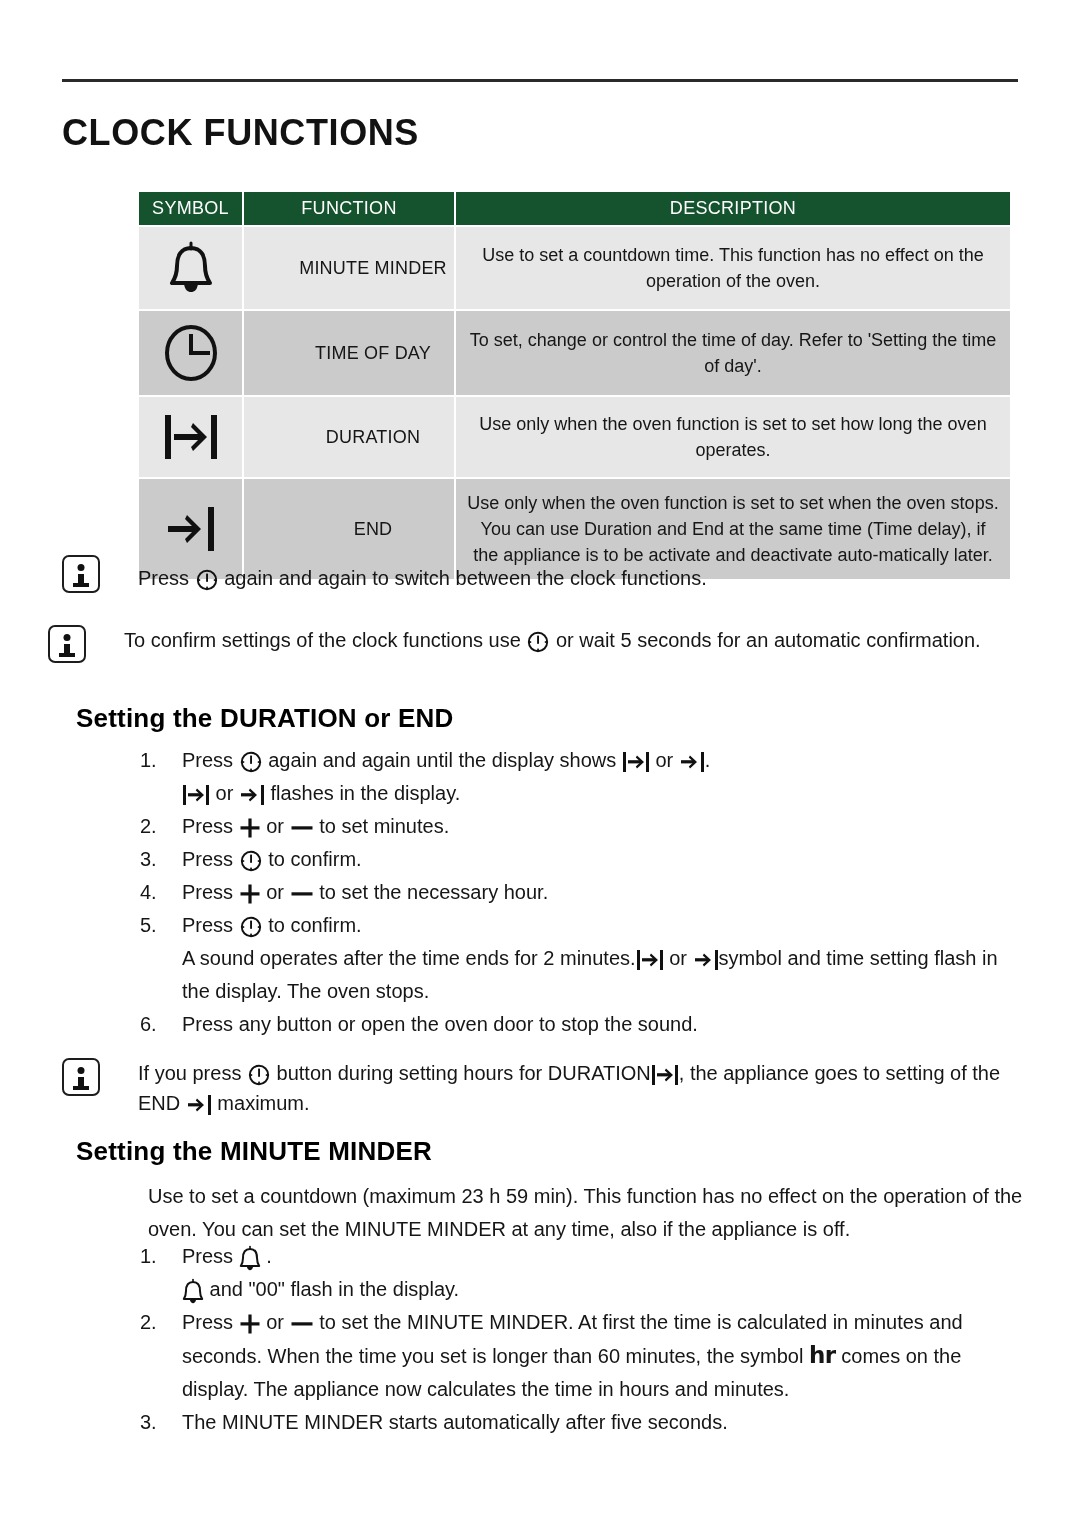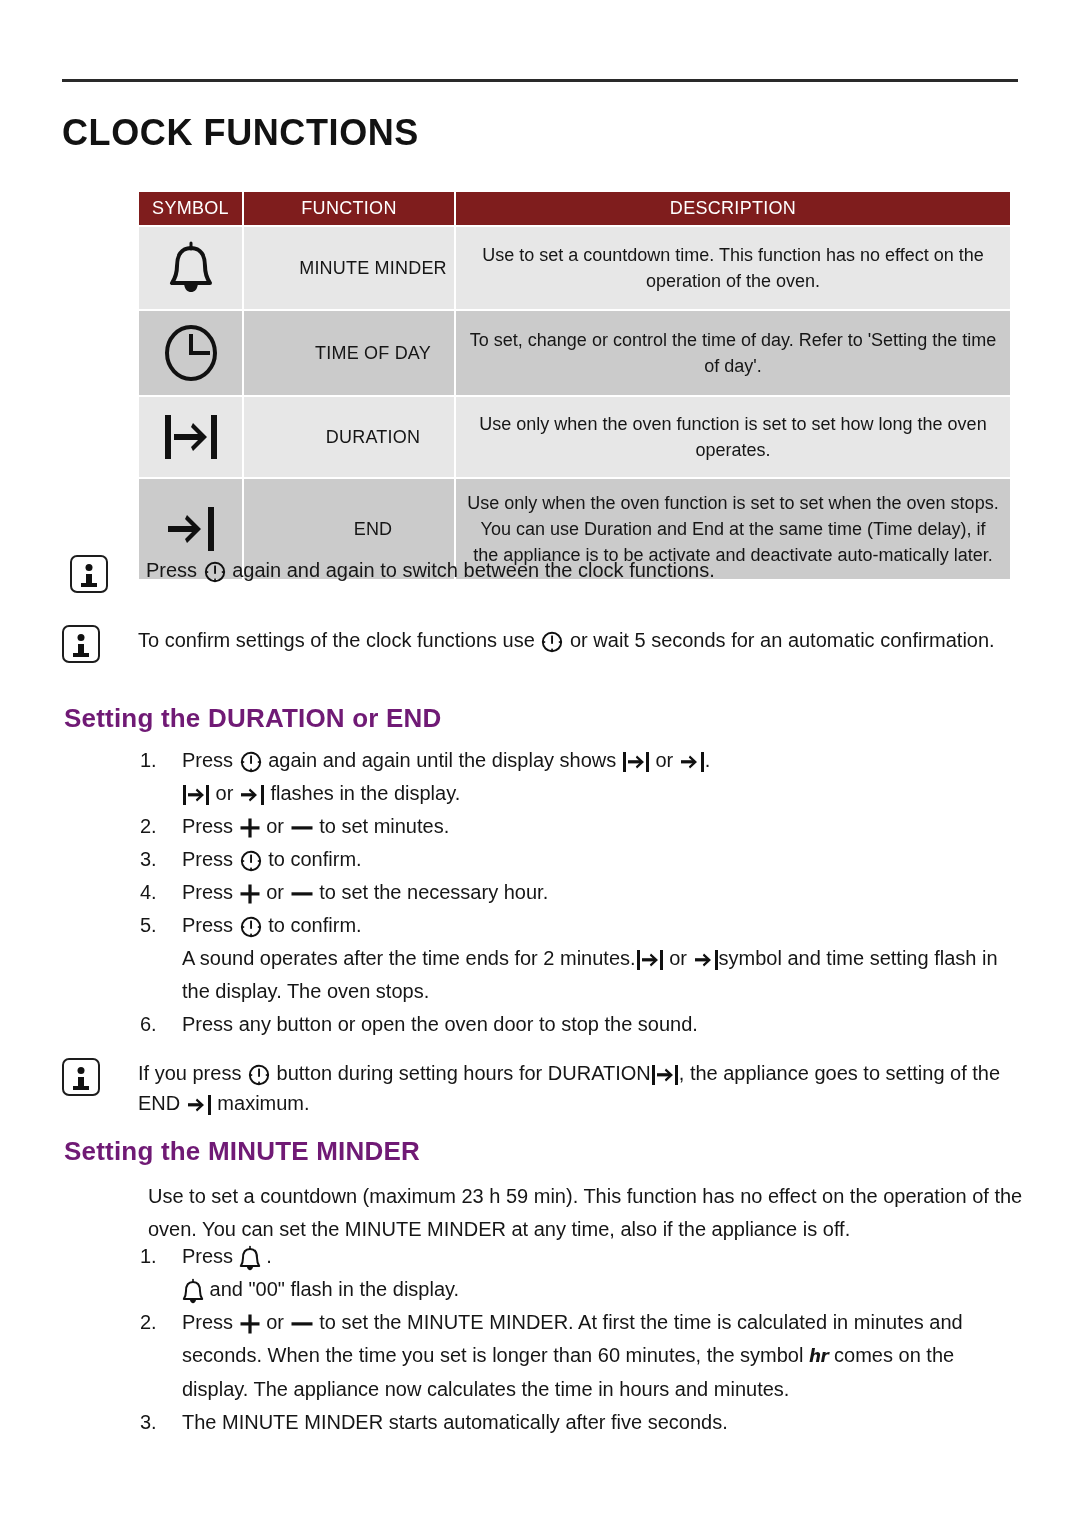--- a/index.html
+++ b/index.html
@@ -79,21 +79,21 @@
     width: 875px;
     border-collapse: collapse;
     table-layout: fixed;
   }
   .clock-table th, .clock-table td {
     border: 2px solid #ffffff;
     padding: 0;
     vertical-align: middle;
   }
   .clock-table thead th {
-    background: #7f1d1d;
+    background: #14532d;
     color: #ffffff;
     font-weight: normal;
     font-size: 18px;
     letter-spacing: .3px;
     height: 33px;
     text-align: center;
   }
   .col-symbol { width: 105px; }
   .col-function { width: 212px; }
   .col-desc { width: 556px; }
@@ -168,25 +168,25 @@
   .note-text {
     margin-left: 38px;
     font-size: 20px;
     line-height: 30px;
     color: #161616;
   }
 
   
   .section-h {
     position: absolute;
-    left: 64px;
+    left: 76px;
     font-size: 26px;
     font-weight: bold;
     letter-spacing: .2px;
-    color: #701a75;
+    color: #000000;
     white-space: nowrap;
   }
 
   
   .proc {
     position: absolute;
     left: 140px;
     width: 878px;
     font-size: 20px;
     line-height: 33px;
@@ -207,24 +207,23 @@
     position: absolute;
     left: 148px;
     width: 878px;
     font-size: 20px;
     line-height: 33px;
     color: #161616;
   }
 
   .hr-sym {
     font-weight: bold;
-    font-size: 17px;
+    font-size: 23px;
     letter-spacing: -0.5px;
     font-family: "DejaVu Sans", sans-serif;
-    font-style: italic;
   }
   .plus-sym, .minus-sym {
     display: inline-block;
     vertical-align: middle;
   }
 </style>
 </head>
 <body>
 
 <div class="page">
@@ -299,42 +298,42 @@
               <path d="M27 14 L41 28 L27 42 L25 38 L35 28 L25 18 Z" fill="#111"></path>
             </svg>
           </span>
         </td>
         <td class="cell-function">END</td>
         <td class="cell-desc">Use only when the oven function is set to set when the oven stops. You can use Duration and End at the same time (Time delay), if the appliance is to be activate and deactivate auto-matically later.</td>
       </tr>
     </tbody>
   </table>
 
-  <div class="note" style="left:70px; top:555px; width:956px;">
+  <div class="note" style="left:62px; top:555px; width:956px;align-items:flex-end;">
     <div class="info-box">
       <span class="dot"></span>
         <span class="stem"></span>
         <span class="foot"></span>
     </div>
     <div class="note-text">
       <span>Press</span>
       <span class="sym">
         <svg width="24" height="24" viewBox="0 0 24 24" style="vertical-align:-4px">
           <circle cx="12" cy="12" r="9.2" fill="none" stroke="#111" stroke-width="1.9"></circle>
           <rect x="11.1" y="5.6" width="1.9" height="8.2" fill="#111"></rect>
           <rect x="11.2" y="18.6" width="1.7" height="2.6" fill="#111"></rect>
           <rect x="2.6" y="11.2" width="2.6" height="1.7" fill="#111"></rect>
           <rect x="18.8" y="11.2" width="2.6" height="1.7" fill="#111"></rect>
         </svg>
       </span>
       <span>again and again to switch between the clock functions.</span>
     </div>
   </div>
 
-  <div class="note" style="left:62px; top:625px; width:956px;">
+  <div class="note" style="left:48px; top:625px; width:956px;">
     <div class="info-box">
       <span class="dot"></span>
         <span class="stem"></span>
         <span class="foot"></span>
     </div>
     <div class="note-text" style="width:918px;">
       <span>To confirm settings of the clock functions use</span>
       <span class="sym">
         <svg width="24" height="24" viewBox="0 0 24 24" style="vertical-align:-4px">
           <circle cx="12" cy="12" r="9.2" fill="none" stroke="#111" stroke-width="1.9"></circle>

